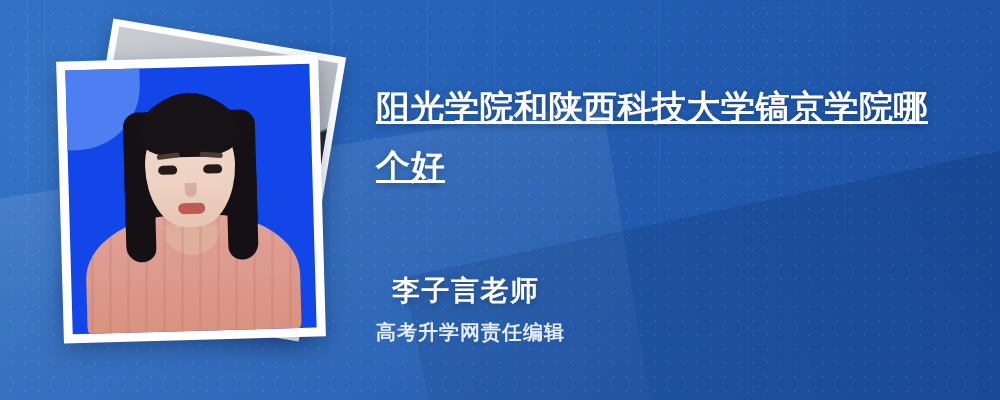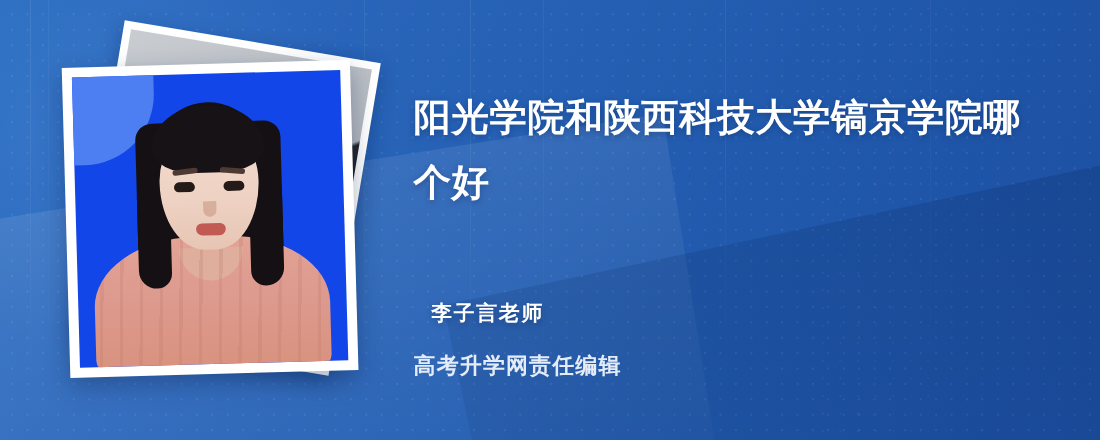--- a/index.html
+++ b/index.html
@@ -229,27 +229,28 @@
     position: absolute;
     top: 78px;
     left: 0;
     width: 576px;
     color: #ffffff;
     font-size: 34px;
     font-weight: bold;
     line-height: 59px;
     letter-spacing: 0.5px;
     text-shadow: 0 2px 6px rgba(8,30,70,0.35);
+    text-decoration: underline;
   }
   .author-name {
     position: absolute;
     top: 272px;
     left: 16px;
     color: #ffffff;
-    font-size: 19px;
+    font-size: 28px;
     font-weight: bold;
     letter-spacing: 1.5px;
     text-shadow: 0 2px 6px rgba(8,30,70,0.35);
   }
   .author-role {
     position: absolute;
     top: 319px;
     left: 0px;
     color: #e4ecf8;
     font-size: 20px;

